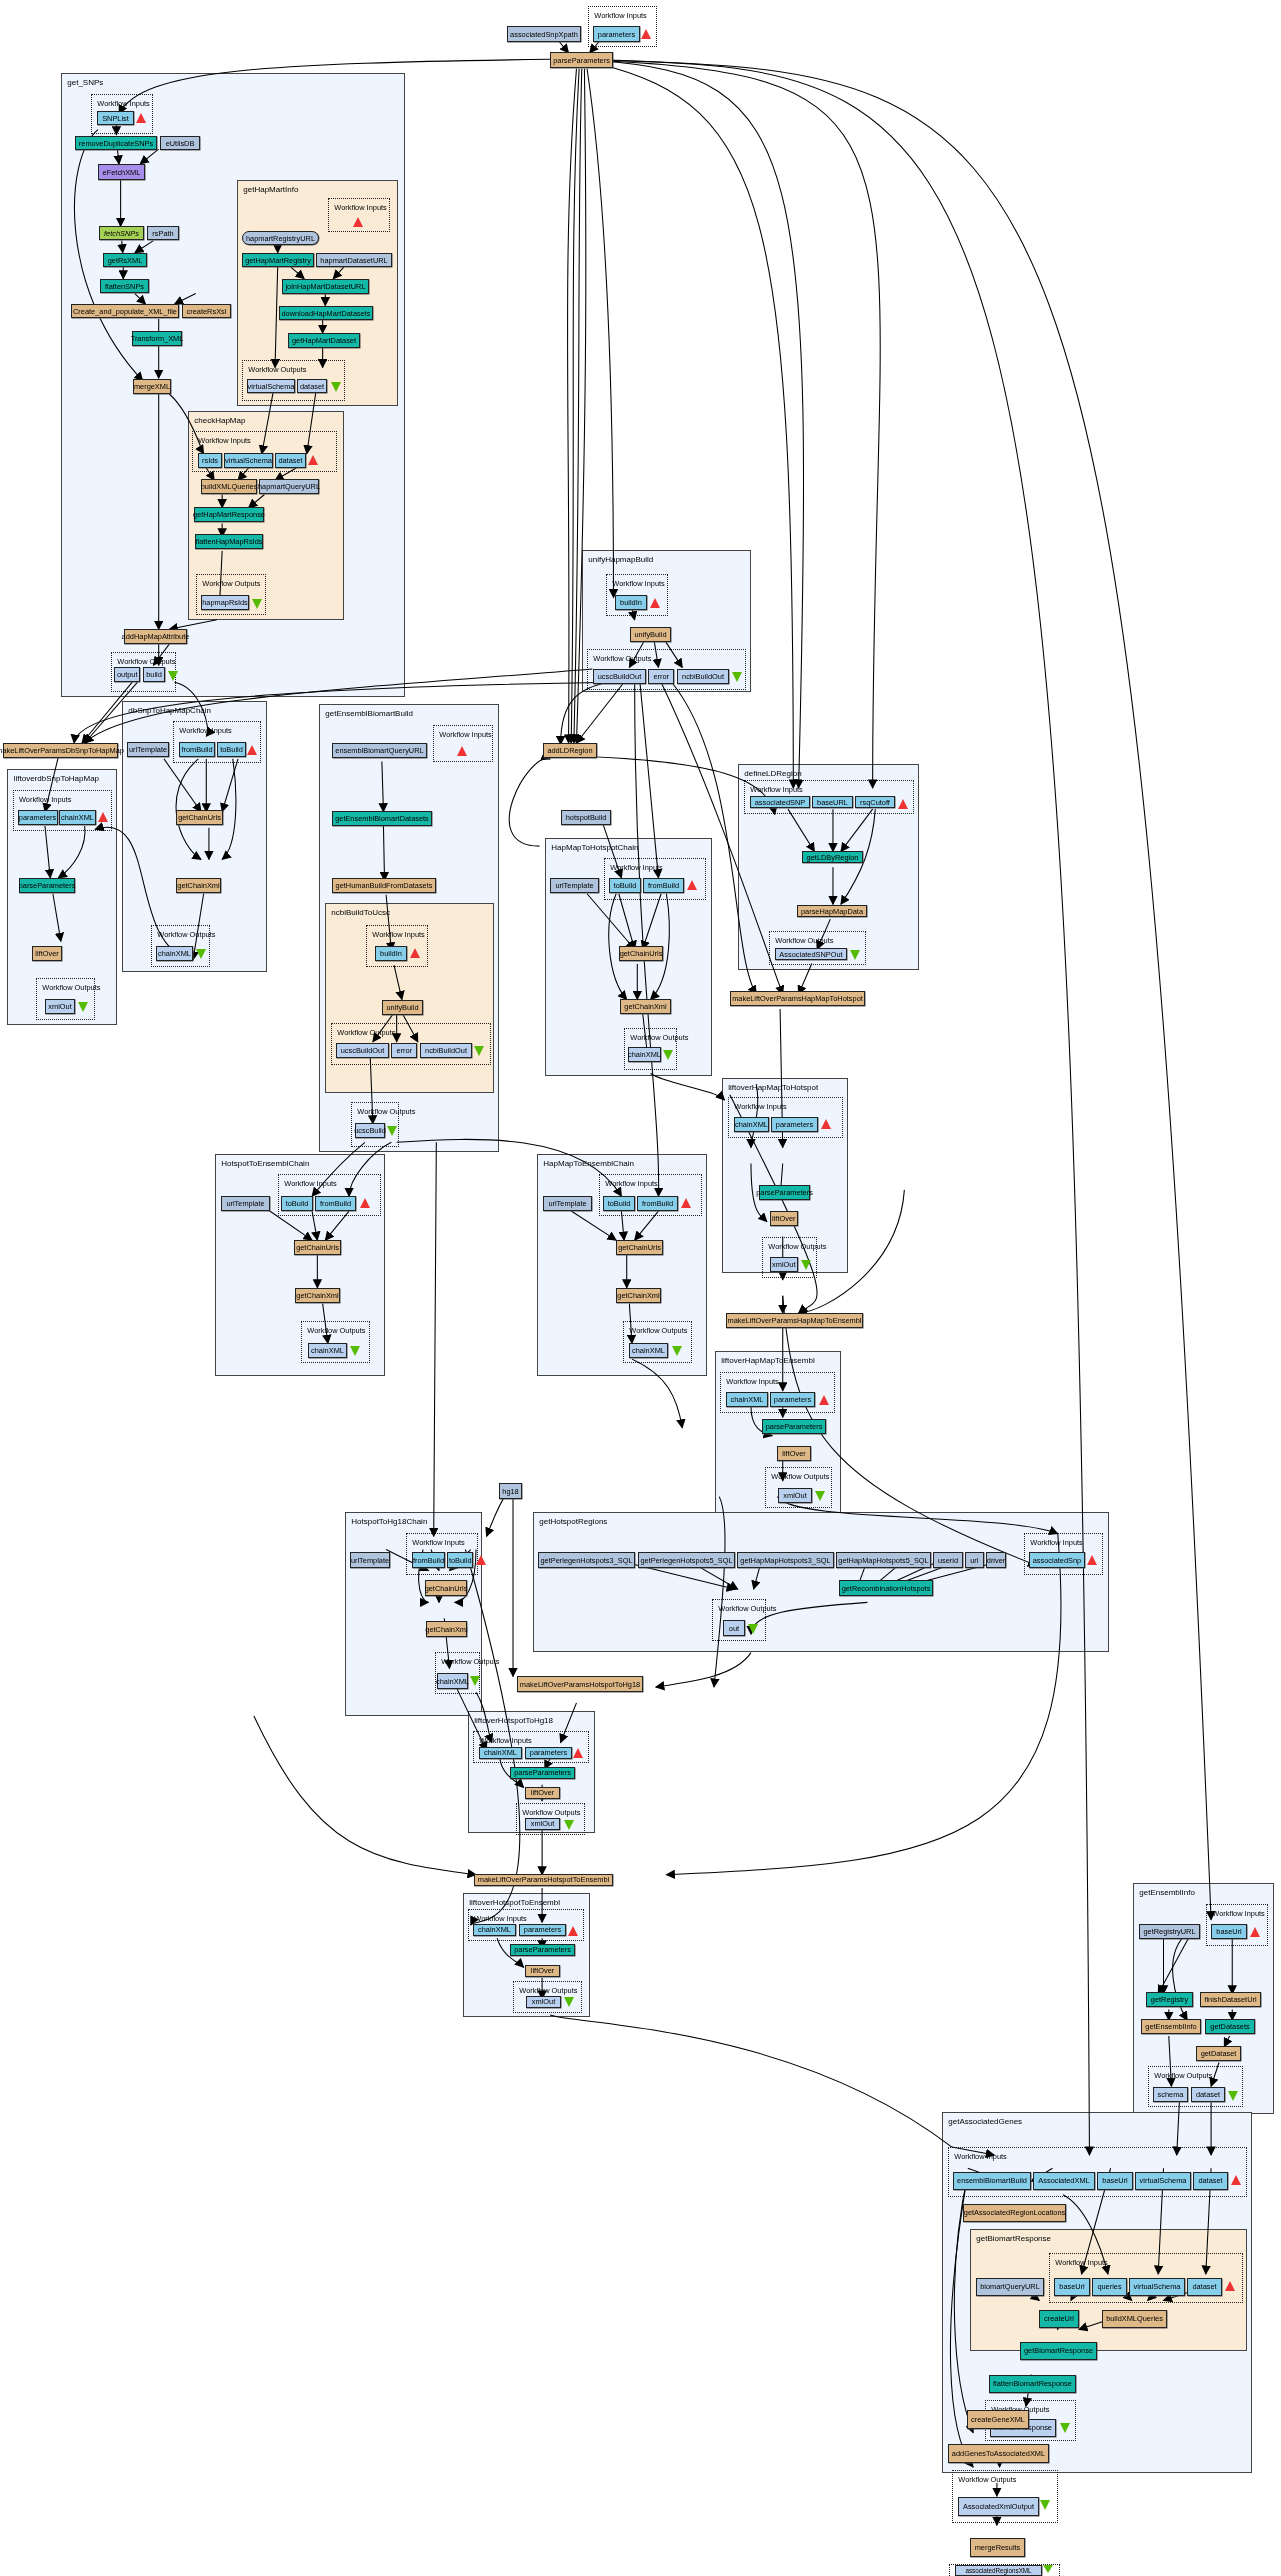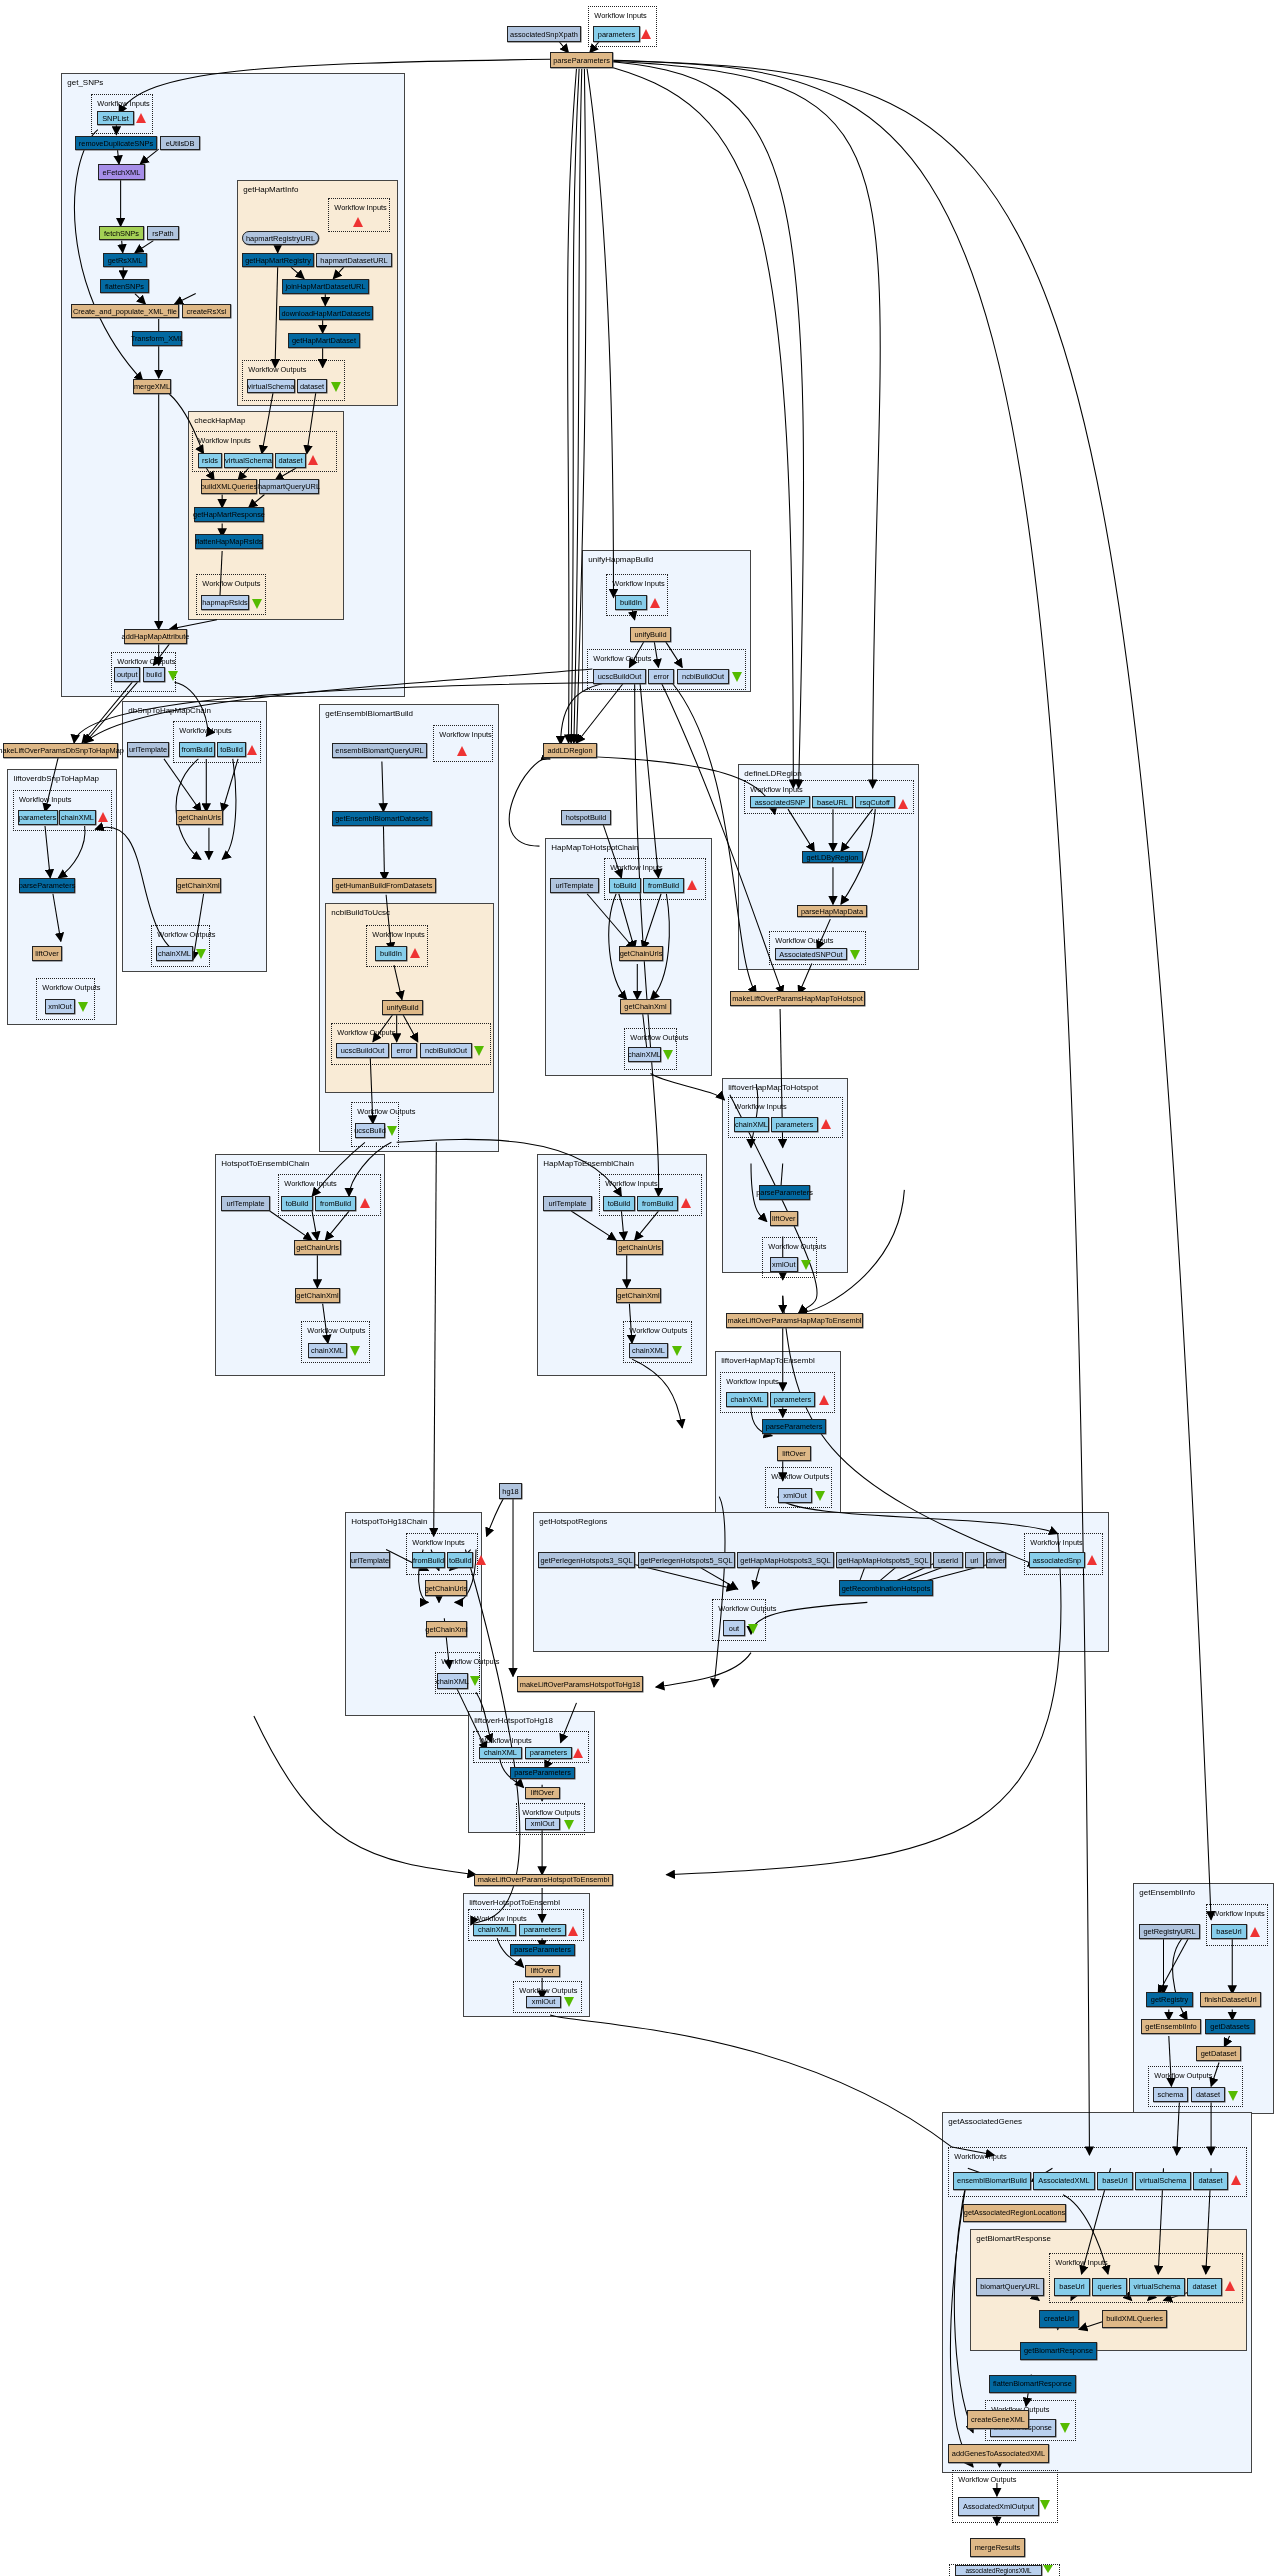--- a/index.html
+++ b/index.html
@@ -9,21 +9,21 @@
   .cluster.blue{background:#eef5fe;}
   .cluster.tan{background:#f9ebd6;}
   .cluster .ctitle{position:absolute;left:5.3px;top:4.2px;font-size:8px;white-space:nowrap;}
   .group{position:absolute;border:1.1px dotted #222;box-sizing:border-box;}
   .group .gtitle{position:absolute;left:5.3px;top:4.2px;font-size:7.4px;white-space:nowrap;}
   .node{position:absolute;border:1.1px solid #222;box-sizing:border-box;font-size:7.4px;display:flex;align-items:center;justify-content:center;white-space:nowrap;z-index:4;box-shadow:0.5px 0.5px 0 #555;}
   .n-in{background:#87ceeb;}
   .n-out{background:#b9d0ee;}
   .n-const{background:#b0c4de;}
   .n-bean{background:#deb887;}
-  .n-ws{background:#0369a1;}
+  .n-ws{background:#14b8a6;}
   .n-xpath{background:#a68ee8;}
   .n-local{background:#a4d055;}
   .tri-up{position:absolute;width:0;height:0;border-left:5.8px solid transparent;border-right:5.8px solid transparent;border-bottom:10.6px solid #ee3333;z-index:4;}
   .tri-down{position:absolute;width:0;height:0;border-left:5.8px solid transparent;border-right:5.8px solid transparent;border-top:10.6px solid #55bb00;z-index:4;}
 </style>
 </head>
 <body>
 
 <svg id="edges" xmlns="http://www.w3.org/2000/svg" viewBox="0 0 2424 4871" width="1282" height="2576">
   <defs>
@@ -260,21 +260,21 @@
     <span class="ctitle">get_SNPs</span>
   </div>
 <div class="group" style="left:91px;top:94px;width:62px;height:40px;">
     <span class="gtitle">Workflow Inputs</span>
   </div>
 <div class="node n-in" style="left:97px;top:111px;width:37px;height:14.3px;">SNPList</div>
 <div class="tri-up" style="left:136px;top:113px;"></div>
 <div class="node n-ws" style="left:75px;top:136px;width:82px;height:14.3px;">removeDuplicateSNPs</div>
 <div class="node n-const" style="left:160px;top:136px;width:40px;height:14.3px;">eUtilsDB</div>
 <div class="node n-xpath" style="left:98px;top:164px;width:47px;height:16px;">eFetchXML</div>
-<div class="node n-local" style="left:99px;top:226px;width:45px;height:14.3px;">fetchSNPs</div>
+<div class="node n-local" style="left:99px;top:226px;width:45px;height:14.3px;font-style:italic;">fetchSNPs</div>
 <div class="node n-const" style="left:147px;top:226px;width:32px;height:14.3px;">rsPath</div>
 <div class="node n-ws" style="left:103px;top:253px;width:44px;height:14.3px;">getRsXML</div>
 <div class="node n-ws" style="left:100px;top:279px;width:49px;height:14.3px;">flattenSNPs</div>
 <div class="node n-bean" style="left:71px;top:304px;width:108px;height:14.3px;">Create_and_populate_XML_file</div>
 <div class="node n-bean" style="left:182px;top:304px;width:49px;height:14.3px;">createRsXsl</div>
 <div class="node n-ws" style="left:132px;top:331px;width:50px;height:15px;">Transform_XML</div>
 <div class="node n-bean" style="left:133px;top:379px;width:38px;height:15px;">mergeXML</div>
 <div class="node n-bean" style="left:124px;top:629px;width:63px;height:15px;">addHapMapAttribute</div>
 <div class="group" style="left:111px;top:652px;width:65px;height:40px;">
     <span class="gtitle">Workflow Outputs</span>

